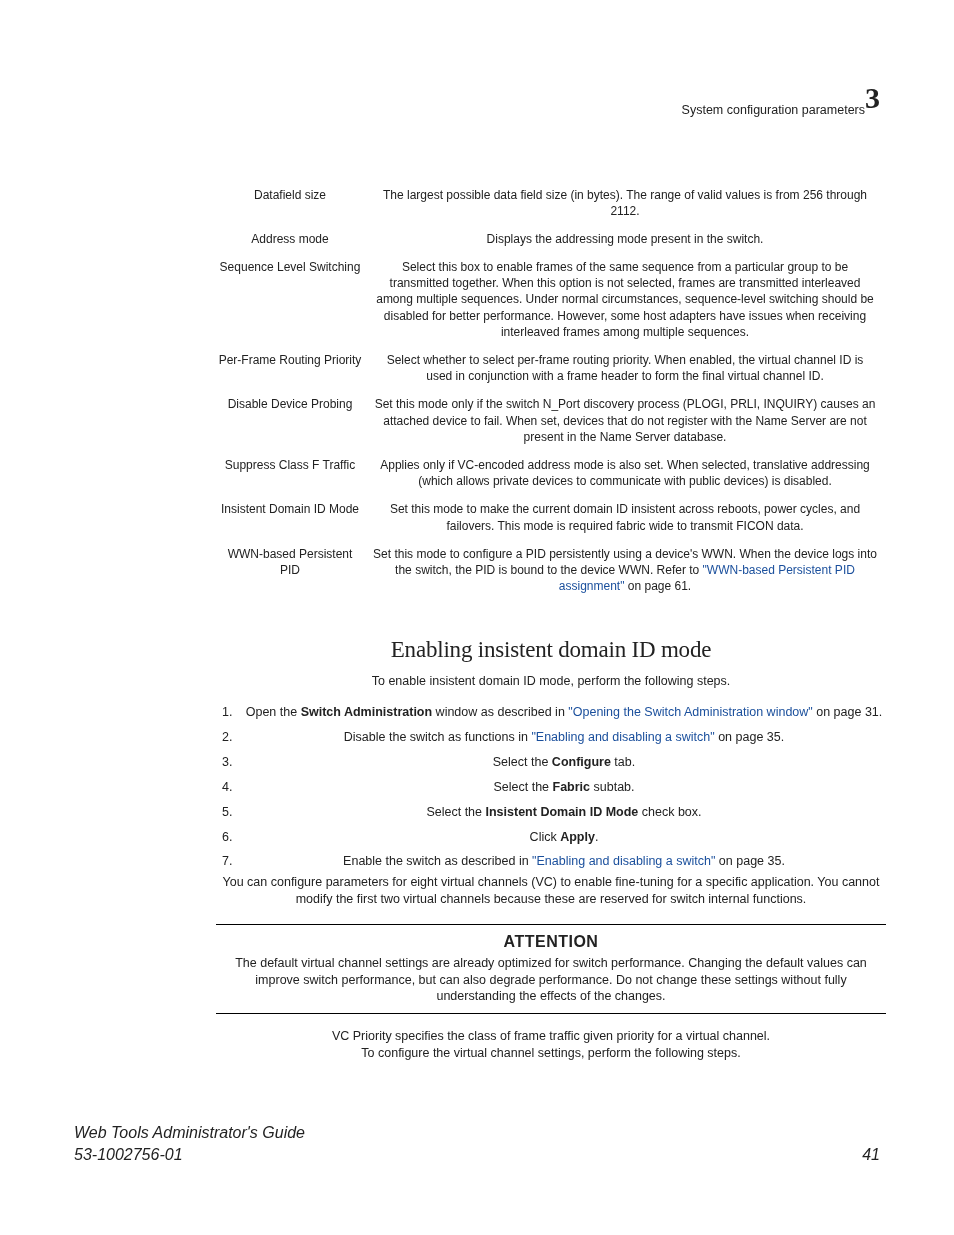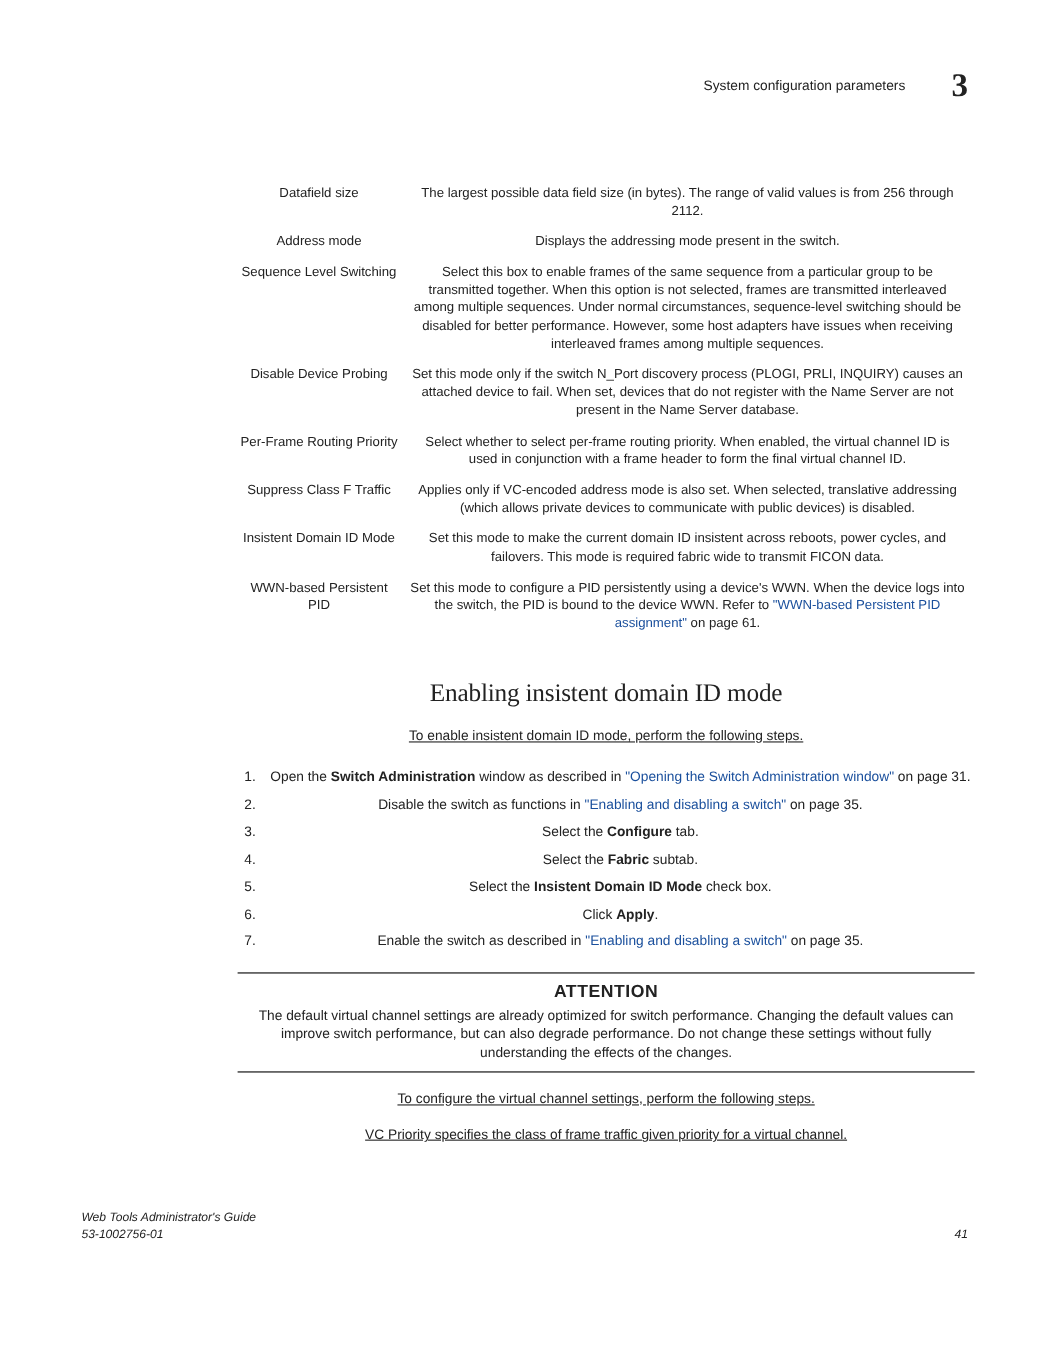--- a/index.html
+++ b/index.html
@@ -9,24 +9,24 @@
     color: #222;
     margin: 0;
     padding: 58px 68px 40px 68px;
     width: 954px;
     box-sizing: border-box;
     line-height: 1.35;
   }
   .running-head {
     display: flex;
     justify-content: flex-end;
-    align-items: center;
-    gap: 42px;
+    align-items: flex-end;
     margin-bottom: 62px;
     padding-right: 6px;
+    margin-top: 20px;
   }
   .running-head .chap-num {
     font-family: Georgia, "Times New Roman", serif;
     font-size: 30px;
     font-weight: bold;
   }
   .content { margin-left: 148px; text-align: center; }
   table.param-table { border-collapse: collapse; width: 100%; }
   table.param-table td {
     vertical-align: top;
@@ -50,27 +50,27 @@
     border-bottom: 1.5px solid #000;
     padding: 6px 0 8px 0;
     margin: 16px 0 14px 0;
   }
   .attention-box .att-title {
     font-weight: bold;
     font-size: 16px;
     letter-spacing: 0.5px;
     margin-bottom: 2px;
   }
-  p.body { margin: 16px 0; text-decoration: underline; }
+  p.body { margin: 0 0; }
   .footer {
     display: flex;
     justify-content: space-between;
     align-items: flex-end;
     font-style: italic;
-    font-size: 11px;
+    font-size: 16px;
     margin-top: 60px;
     padding: 0 6px;
   }
   .footer .right { font-style: italic; }
 </style>
 </head>
 <body>
 
 <div class="running-head">
   <span>System configuration parameters</span>
@@ -87,26 +87,26 @@
       </tr>
       <tr>
         <td class="label">Address mode</td>
         <td>Displays the addressing mode present in the switch.</td>
       </tr>
       <tr>
         <td class="label">Sequence Level Switching</td>
         <td>Select this box to enable frames of the same sequence from a particular group to be transmitted together. When this option is not selected, frames are transmitted interleaved among multiple sequences. Under normal circumstances, sequence-level switching should be disabled for better performance. However, some host adapters have issues when receiving interleaved frames among multiple sequences.</td>
       </tr>
       <tr>
+        <td class="label">Per-Frame Routing Priority</td>
+        <td>Select whether to select per-frame routing priority. When enabled, the virtual channel ID is used in conjunction with a frame header to form the final virtual channel ID.</td>
+      </tr>
+      <tr>
         <td class="label">Disable Device Probing</td>
         <td>Set this mode only if the switch N_Port discovery process (PLOGI, PRLI, INQUIRY) causes an attached device to fail. When set, devices that do not register with the Name Server are not present in the Name Server database.</td>
-      </tr>
-      <tr>
-        <td class="label">Per-Frame Routing Priority</td>
-        <td>Select whether to select per-frame routing priority. When enabled, the virtual channel ID is used in conjunction with a frame header to form the final virtual channel ID.</td>
       </tr>
       <tr>
         <td class="label">Suppress Class F Traffic</td>
         <td>Applies only if VC-encoded address mode is also set. When selected, translative addressing (which allows private devices to communicate with public devices) is disabled.</td>
       </tr>
       <tr>
         <td class="label">Insistent Domain ID Mode</td>
         <td>Set this mode to make the current domain ID insistent across reboots, power cycles, and failovers. This mode is required fabric wide to transmit FICON data.</td>
       </tr>
       <tr>
@@ -137,28 +137,29 @@
       <span>Select the </span><span class="bold">Insistent Domain ID Mode</span><span> check box.</span>
     </li>
     <li>
       <span>Click </span><span class="bold">Apply</span><span>.</span>
     </li>
     <li>
       <span>Enable the switch as described in </span><span class="link">"Enabling and disabling a switch"</span><span> on page 35.</span>
     </li>
   </ol>
 
+  <p class="body">You can configure parameters for eight virtual channels (VC) to enable fine-tuning for a specific application. You cannot modify the first two virtual channels because these are reserved for switch internal functions.</p>
 
   <div class="attention-box">
     <div class="att-title">ATTENTION</div>
     <div>The default virtual channel settings are already optimized for switch performance. Changing the default values can improve switch performance, but can also degrade performance. Do not change these settings without fully understanding the effects of the changes.</div>
   </div>
 
+  <p class="body">VC Priority specifies the class of frame traffic given priority for a virtual channel.</p>
   <p class="body">To configure the virtual channel settings, perform the following steps.</p>
-  <p class="body">VC Priority specifies the class of frame traffic given priority for a virtual channel.</p>
 
 </div>
 
 <div class="footer">
   <div>
     <div>Web Tools Administrator's Guide</div>
     <div>53-1002756-01</div>
   </div>
   <div class="right">41</div>
 </div>

